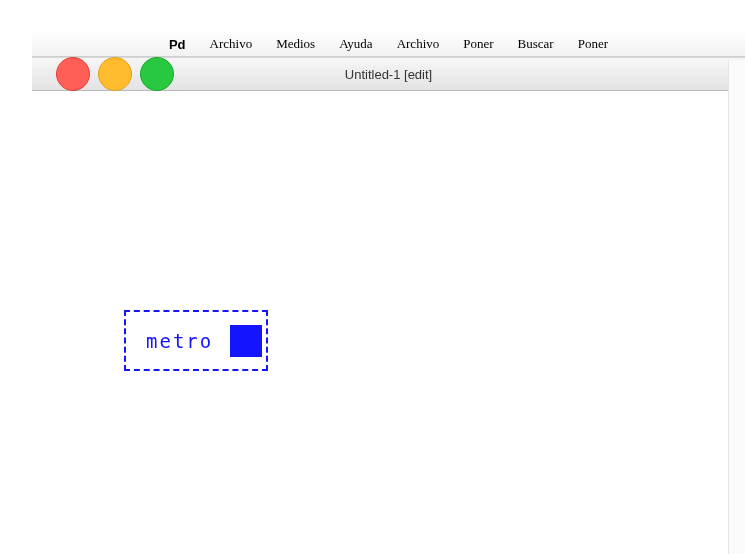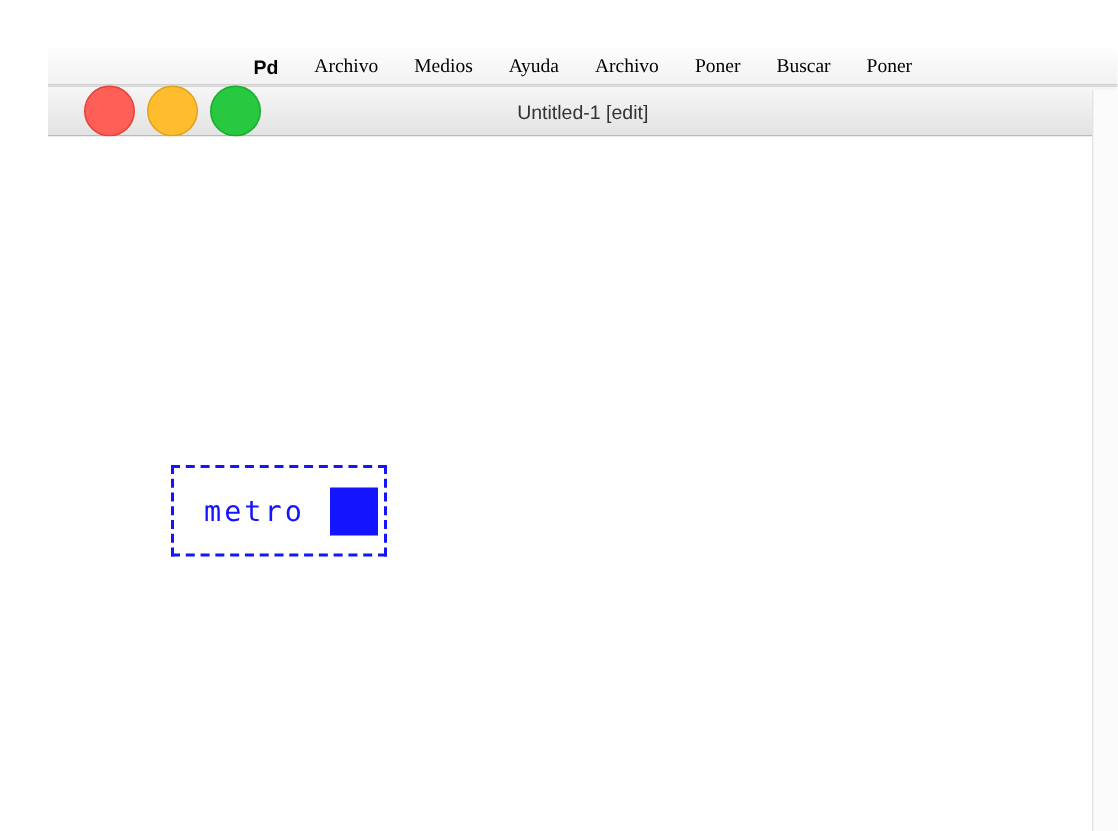--- a/index.html
+++ b/index.html
@@ -67,21 +67,21 @@
     }
     
     .canvas {
       position: relative;
       width: 100%;
       height: calc(554px - 44px);
       background: #fff;
     }
     .pd-object {
       position: absolute;
-      left: 82px;
+      left: 92px;
       top: 219px;
       border: 2px dashed #1414ff;
       padding: 2px 4px 1px 4px;
       font-family: "DejaVu Sans Mono", Menlo, Consolas, monospace;
       font-size: 19px;
       color: #1414ff;
       letter-spacing: 2px;
       line-height: 22px;
       display: flex;
       align-items: center;

